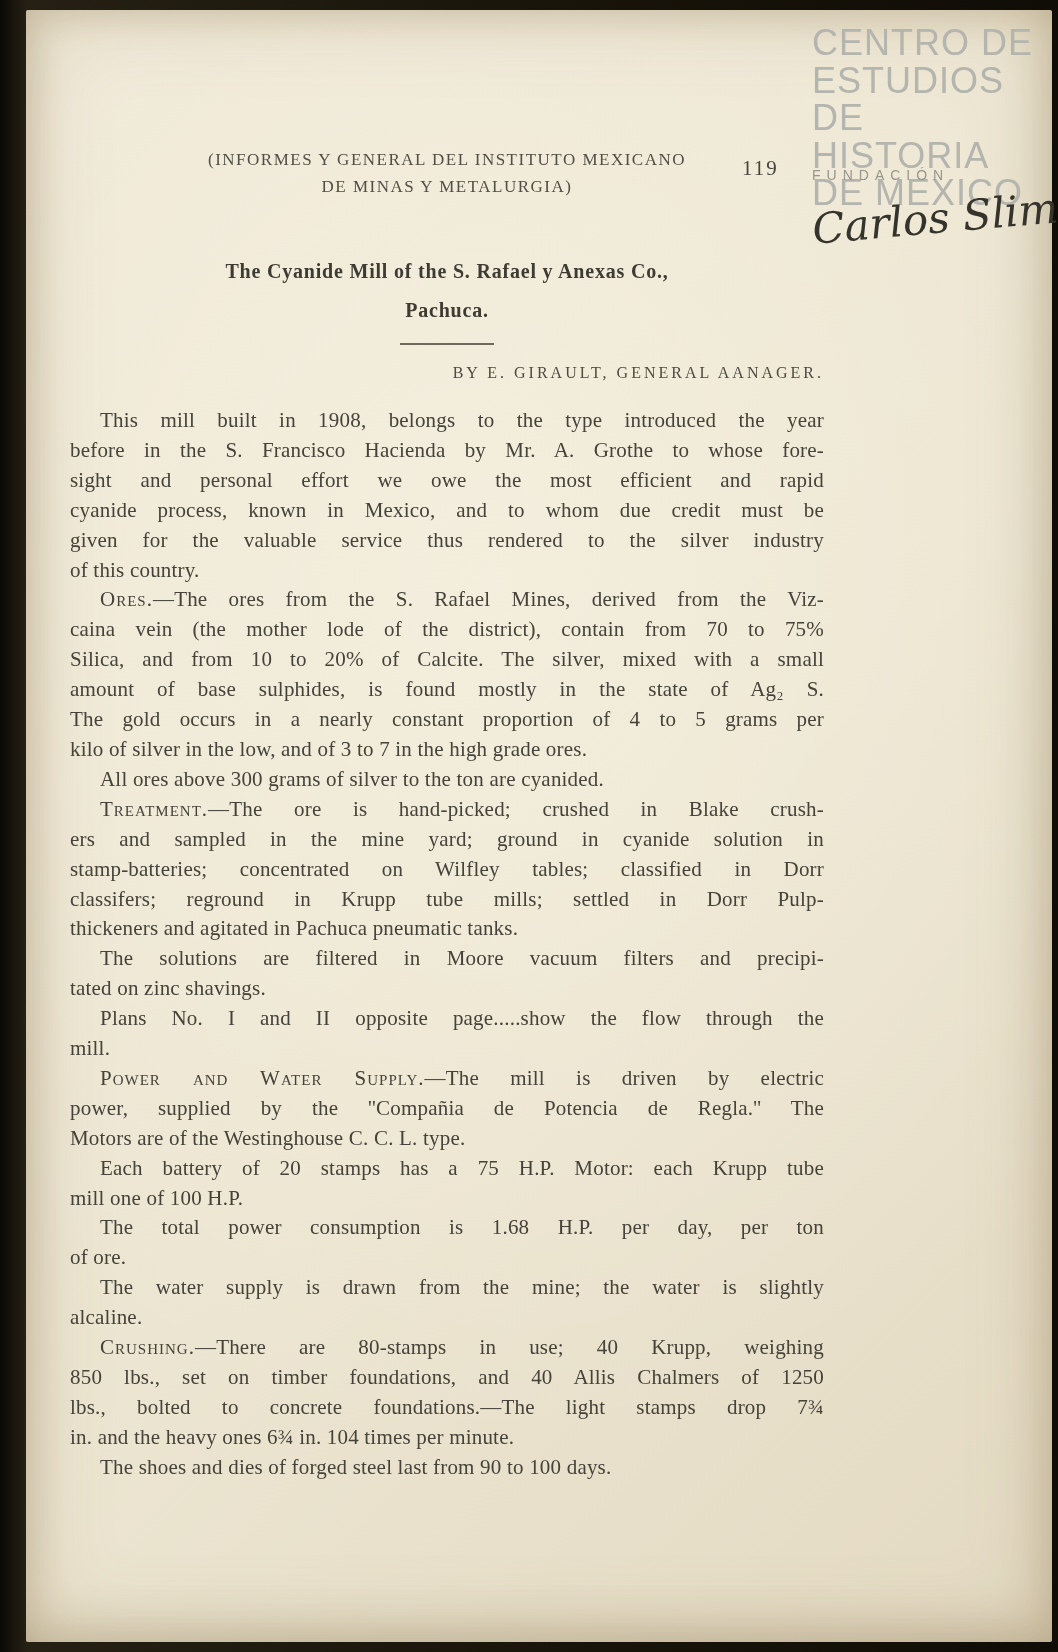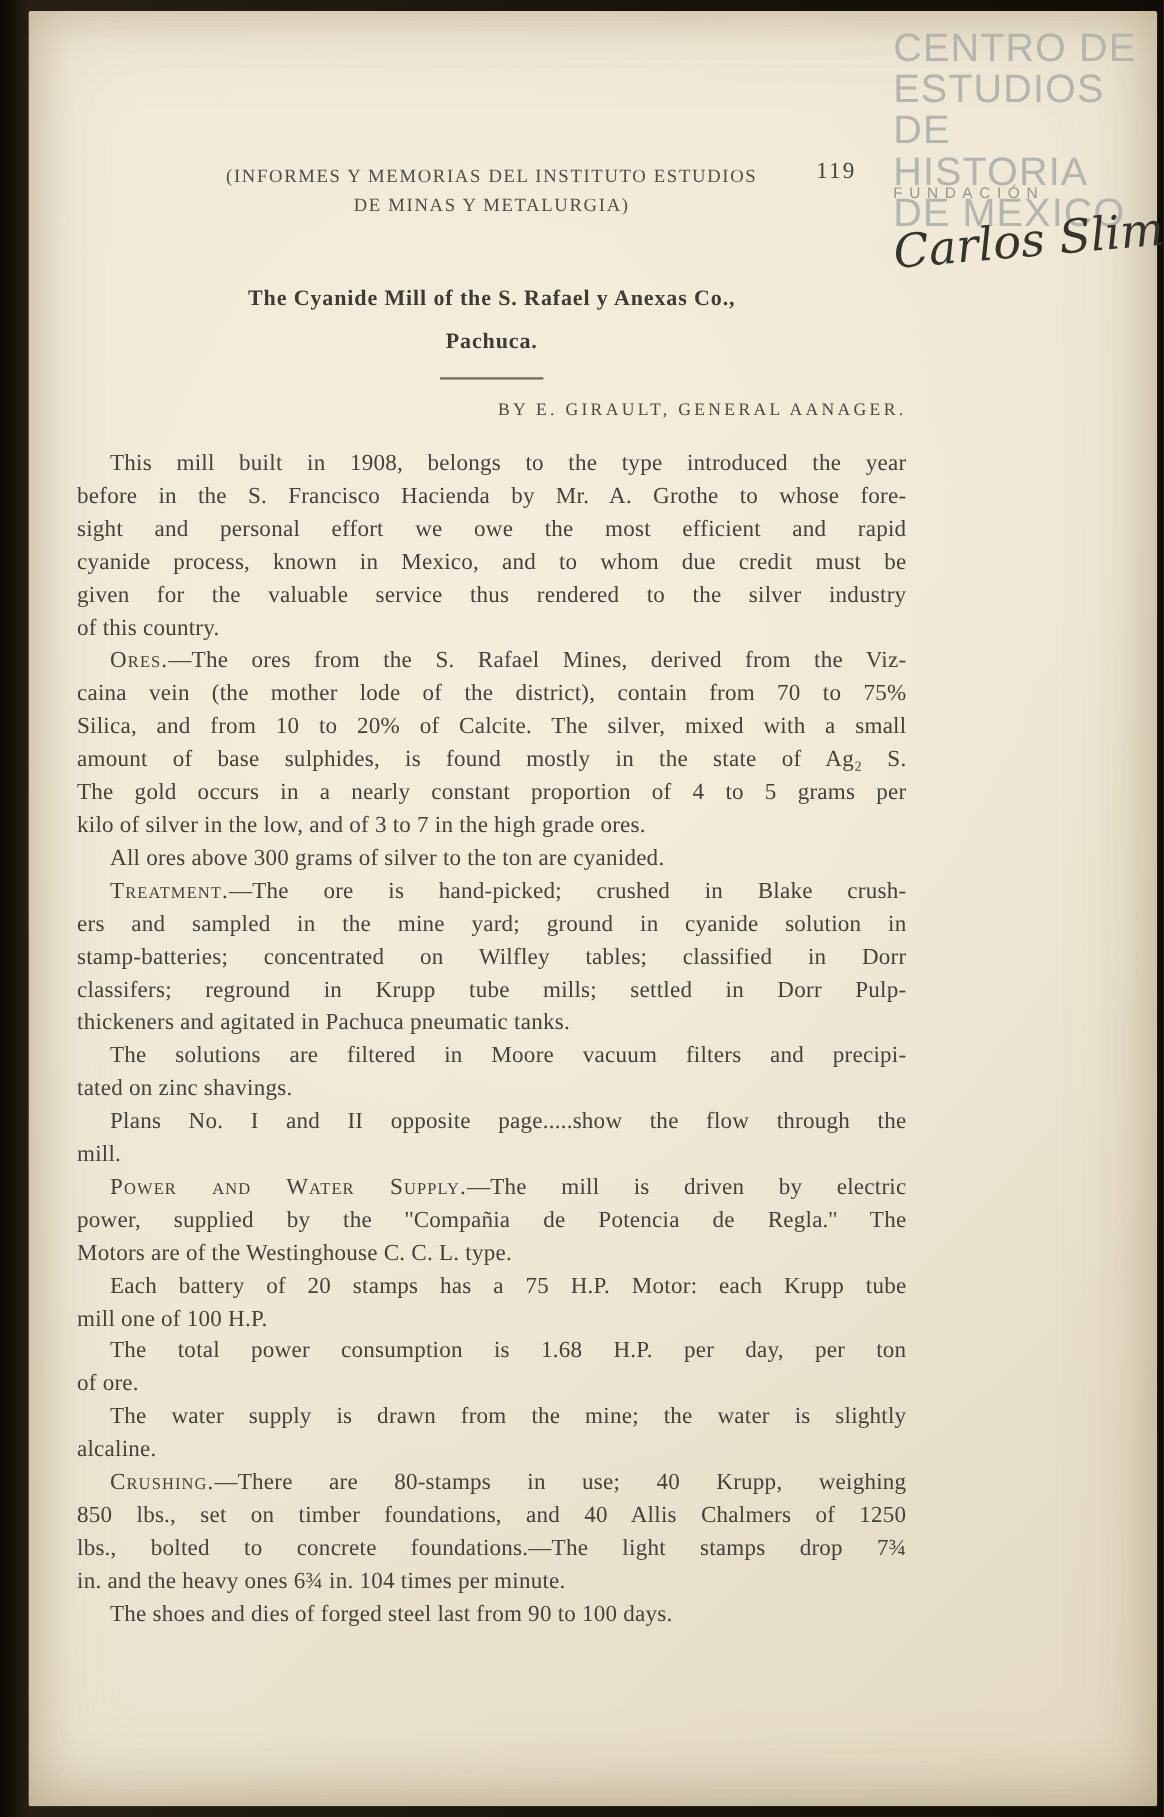--- a/index.html
+++ b/index.html
@@ -49,21 +49,21 @@
     white-space:nowrap;
   }
 
   
   .header {
     position:absolute; left:44px; top:136px; width:754px;
     text-align:center; font-size:17px; line-height:27px;
     letter-spacing:1.5px; color:#514e45;
   }
   .page-number {
-    position:absolute; left:716px; top:133px;
+    position:absolute; left:716px; top:146px;
     font-size:21px; letter-spacing:2px; color:#47443c;
   }
 
   
   .title {
     position:absolute; left:44px; top:242px; width:754px;
     text-align:center; font-weight:bold; font-size:20px; line-height:39px;
     letter-spacing:0.8px; color:#3e3b33;
   }
   .title-rule {
@@ -95,21 +95,21 @@
     <div class="watermark">
       <div>CENTRO DE</div>
       <div>ESTUDIOS</div>
       <div>DE HISTORIA</div>
       <div>DE MEXICO</div>
     </div>
     <div class="foundation">FUNDACIÓN</div>
     <div class="signature">Carlos Slim</div>
 
     <div class="header">
-      <div>(INFORMES Y MEMORIAS DEL INSTITUTO ESTUDIOS</div>
+      <div>(INFORMES Y GENERAL DEL INSTITUTO MEXICANO</div>
       <div>DE MINAS Y METALURGIA)</div>
     </div>
     <div class="page-number">119</div>
 
     <div class="title">
       <div>The Cyanide Mill of the S. Rafael y Anexas Co.,</div>
       <div>Pachuca.</div>
     </div>
     <div class="title-rule"></div>
 

